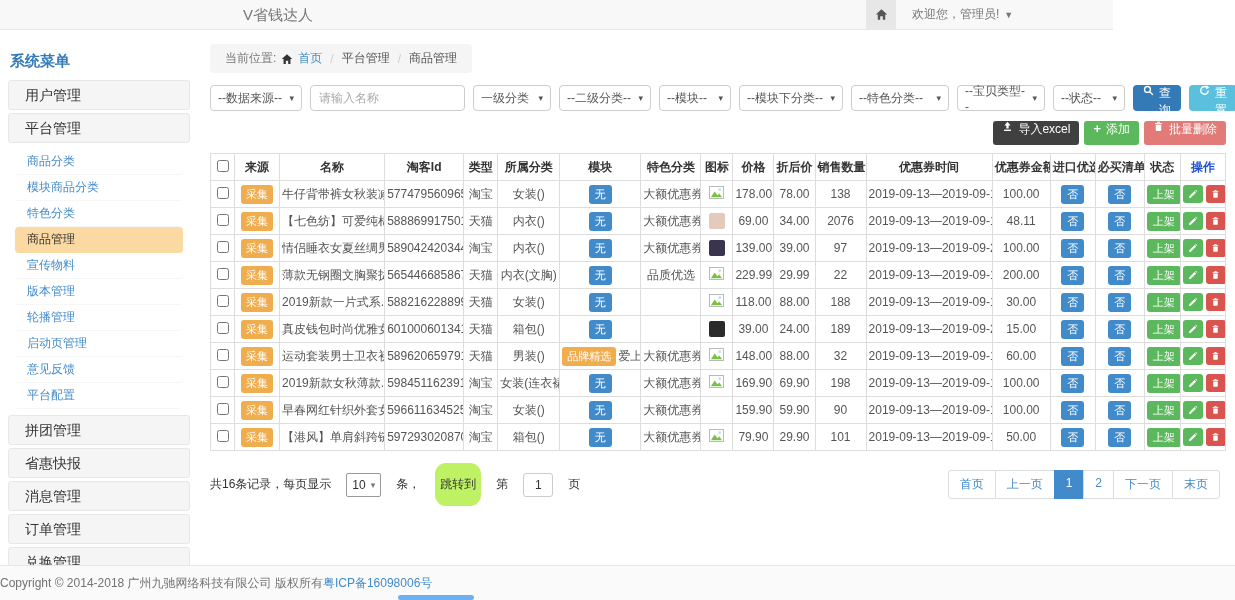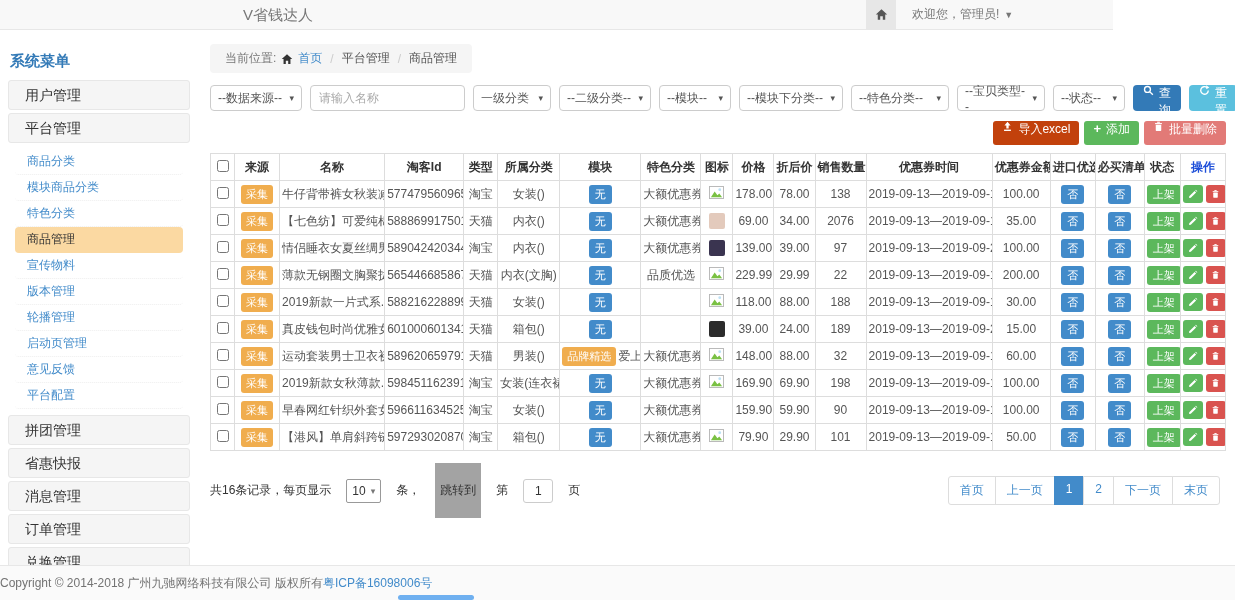--- a/index.html
+++ b/index.html
@@ -54,21 +54,21 @@
   .filter-controls > :nth-child(8){width:88px}
   .filter-controls > :nth-child(9){width:72px}
   .btn { border:none; border-radius:4px; height:26px; padding:0 10px; color:#fff;
     display:inline-flex; align-items:flex-start; gap:5px; cursor:pointer; font-size:12px;
     font-family:"Liberation Sans",sans-serif; }
   .btn-search { background:#337ab7; }
   .btn-reset  { background:#5bc0de; }
   
   .toolbar { margin-top:10px; display:flex; justify-content:flex-end; gap:5px; }
   .btn-sm { height:24px; padding:0 9px; border-radius:3px; }
-  .btn-import { background:#c2410c; }
+  .btn-import { background:#404040; }
   .btn-add { background:#5cb85c; }
   .btn-batchdel { background:#e27a77; }
   
   .table-wrap { margin-top:8px; }
   table.grid { width:100%; border-collapse:collapse; table-layout:fixed; font-size:12px; }
   .grid th, .grid td { border:1px solid #ddd; text-align:center; padding:2px 2px; height:27px;
     overflow:hidden; white-space:nowrap; color:#555; }
   .grid th { color:#333; font-weight:bold; background:#fff; }
   .grid th.op-head { color:#1d4ed8; }
   .badge-orange { background:#f0ad4e; color:#fff; border-radius:3px; padding:2px 5px; font-size:11px; display:inline-block; }
@@ -79,21 +79,21 @@
     border-radius:3px; cursor:pointer; vertical-align:middle; }
   .op-edit { background:#5cb85c; margin-right:3px; }
   .op-del { background:#d9534f; }
   .thumb { display:inline-block; width:16px; height:16px; border-radius:2px; vertical-align:middle; }
   .grid input[type=checkbox] { width:12px; height:12px; margin:0; cursor:pointer; }
   
   .pager-row { margin-top:12px; display:flex; align-items:center; justify-content:space-between; padding-right:6px; }
   .pager-left { display:flex; align-items:center; gap:15px; color:#333; }
   .size-select { height:24px; border:1px solid #999; border-radius:2px; background:#fff;
     display:inline-flex; align-items:center; gap:5px; padding:0 5px; cursor:pointer; }
-  .jump-chip { background:#a3a3a3; border-radius:0; padding:19px 5px; cursor:pointer; color:#333; }
+  .jump-chip { background:#bef264; border-radius:11px; padding:13px 5px; cursor:pointer; color:#333; }
   .jump-input { width:30px; height:24px; border:1px solid #ccc; border-radius:3px; text-align:center;
     font-size:12px; font-family:"Liberation Sans",sans-serif; color:#333; }
   .pager { display:flex; }
   .page-btn { border:1px solid #ddd; padding:5px 11px; color:#428bca; cursor:pointer;
     margin-left:-1px; font-size:12px; background:#fff; }
   .page-btn:first-child { border-radius:3px 0 0 3px; margin-left:0; }
   .page-btn:last-child { border-radius:0 3px 3px 0; }
   .page-btn.active { background:#428bca; color:#fff; border-color:#428bca; cursor:default; }
   
   .footer { position:absolute; left:0; bottom:0; width:1235px; height:35px; background:#fafafa;
@@ -325,21 +325,21 @@
             <td>588869917501</td>
             <td>天猫</td>
             <td>内衣()</td>
             <td><span class="badge-blue">无</span></td>
             <td>大额优惠券</td>
             <td><span class="thumb" style="background: rgb(227, 202, 188);"></span></td>
             <td>69.00</td>
             <td>34.00</td>
             <td>2076</td>
             <td>2019-09-13—2019-09-18</td>
-            <td>35.00</td>
+            <td>48.11</td>
             <td><span class="badge-blue">否</span></td>
             <td><span class="badge-blue">否</span></td>
             <td><span class="btn-status">上架</span></td>
             <td><span class="op-btn op-edit">
                 <svg width="10" height="10" viewBox="0 0 16 16">
                   <path d="M2 11.5 L10.5 3 L13 5.5 L4.5 14 L1.8 14.4 Z" fill="#fff"></path>
                   <path d="M11.5 2 L14 4.5 L15 3.5 L12.5 1 Z" fill="#fff"></path>
                 </svg>
               </span><span class="op-btn op-del">
                 <svg width="9" height="10" viewBox="0 0 16 16">

